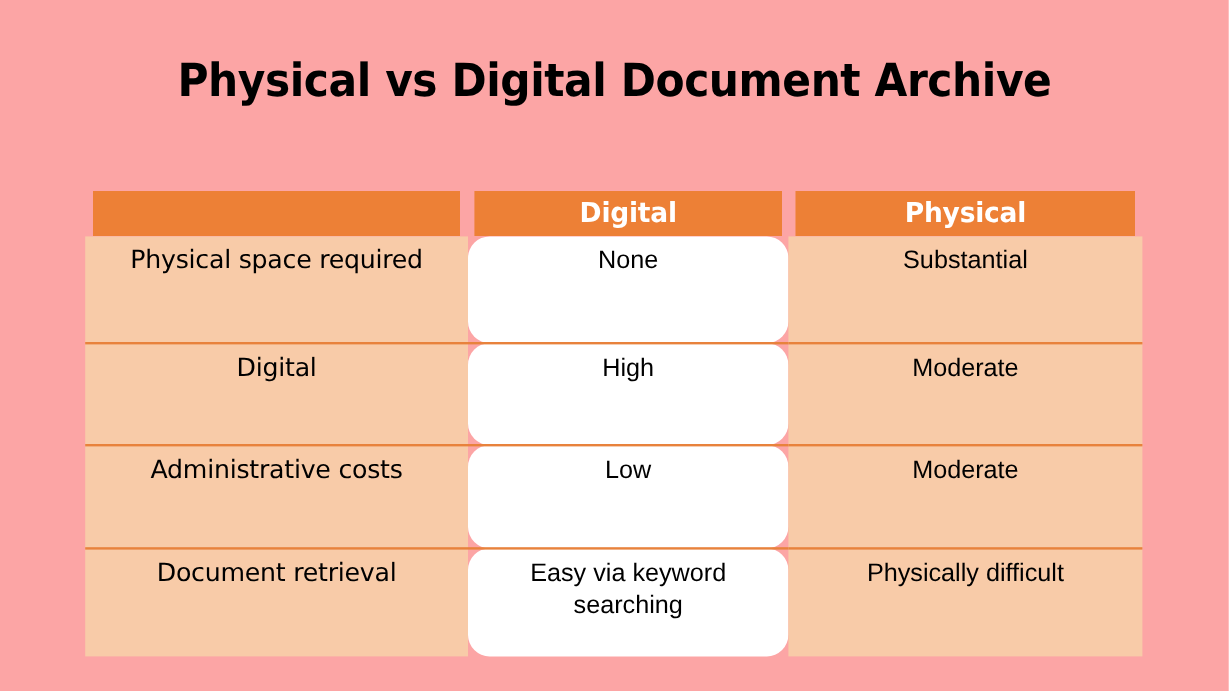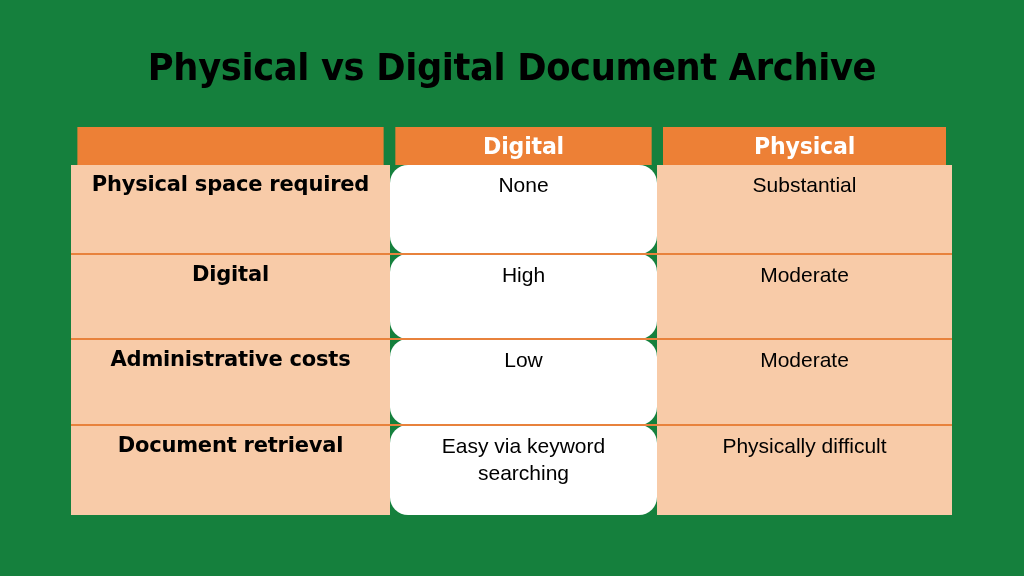--- a/index.html
+++ b/index.html
@@ -11,21 +11,21 @@
     height: 576px;
     background: #ffffff;
     font-family: "Liberation Sans", sans-serif;
     overflow: hidden;
   }
 
   .slide {
     position: relative;
     width: 1024px;
     height: 576px;
-    background: #15803d;
+    background: #fca5a5;
   }
 
   .slide-title {
     position: absolute;
     left: 0;
     top: 44px;
     width: 1024px;
     text-align: center;
     font-family: "DejaVu Sans", sans-serif;
     font-weight: bold;
@@ -44,20 +44,21 @@
     top: 127px;
     width: 881px;
     height: 388px;
   }
 
   table.compare {
     width: 881px;
     height: 388px;
     border-collapse: collapse;
     table-layout: fixed;
+    margin-top: 32px;
   }
 
   table.compare col.c-label  { width: 319px; }
   table.compare col.c-digital{ width: 267px; }
   table.compare col.c-phys   { width: 295px; }
 
   table.compare thead th {
     background: #ED8036;
     color: #ffffff;
     font-family: "DejaVu Sans", sans-serif;
@@ -88,21 +89,21 @@
     border-top: none;
   }
 
   table.compare tbody tr:last-child td {
     border-bottom: none;
   }
 
   td.cell-label {
     background: #F8CBA8;
     font-family: "DejaVu Sans", sans-serif;
-    font-weight: bold;
+    font-weight: normal;
     font-size: 20px;
     line-height: 26px;
     letter-spacing: -0.2px;
   }
 
   td.cell-digital {
     background: #FFFFFF;
     font-family: "Liberation Sans", sans-serif;
     font-weight: normal;
     border-radius: 18px;

